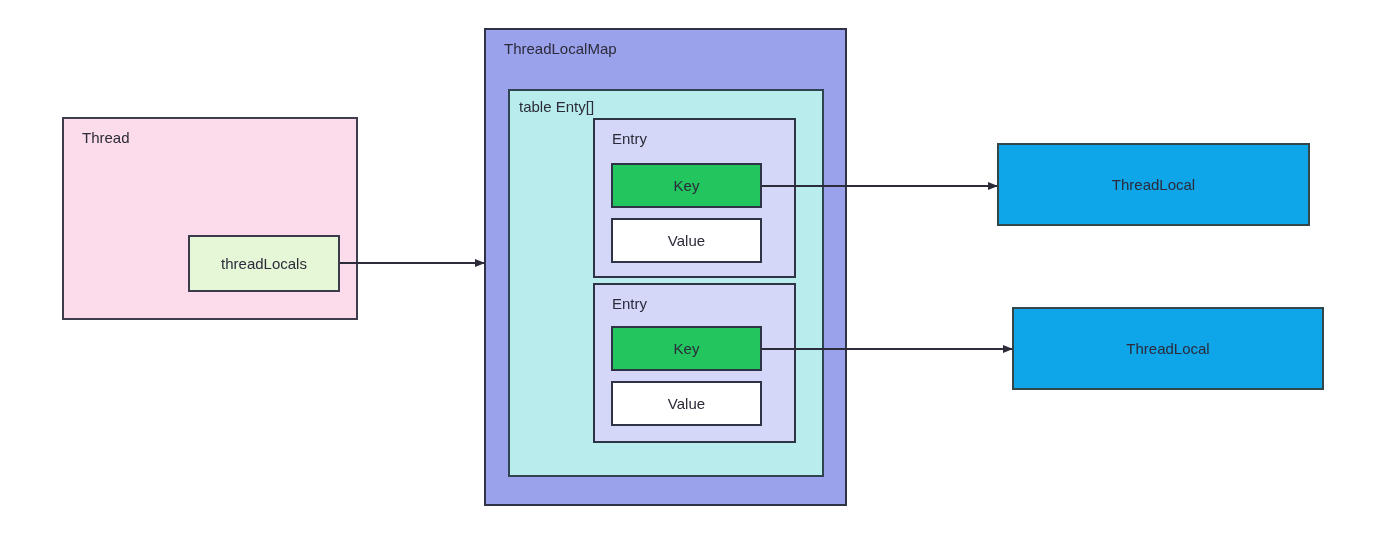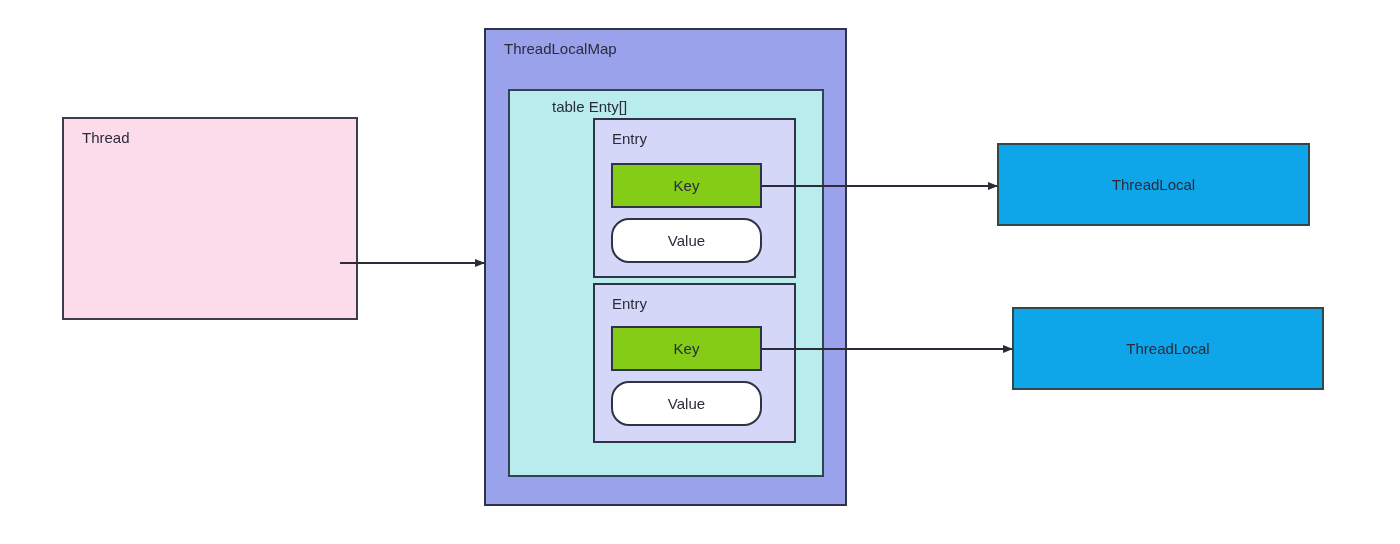--- a/index.html
+++ b/index.html
@@ -38,48 +38,51 @@
     align-items: center;
     justify-content: center;
     text-align: center;
   }
 
   .thread-box        { background: #fcdcea; border-color: #3d3d4d; }
   .threadlocals-box  { background: #e6f7d7; border-color: #3b3b4a; }
   .tlmap-box         { background: #9aa2ec; border-color: #2f3346; }
   .table-box         { background: #b9ecec; border-color: #2f4450; }
   .entry-box         { background: #d5d7f8; border-color: #2f3346; }
-  .key-box           { background: #84cc16; border-color: #2f3346; }
-  .value-box         { background: #ffffff; border-color: #2f3346; border-radius: 18px; }
+  .key-box           { background: #22c55e; border-color: #2f3346; }
+  .value-box         { background: #ffffff; border-color: #2f3346; }
   .threadlocal-box   { background: #0ea5e9; border-color: #33474b; }
 
   .arrow-layer {
     position: absolute;
     inset: 0;
     width: 1400px;
     height: 544px;
     pointer-events: none;
   }
 </style>
 </head>
 <body>
 
 <div id="canvas">
 
   <div class="node container thread-box" style="left:62px; top:117px; width:296px; height:203px;">
     <span class="label">Thread</span>
   </div>
 
+  <div class="node leaf threadlocals-box" style="left:188px; top:235px; width:152px; height:57px;">
+    <span>threadLocals</span>
+  </div>
 
   <div class="node container tlmap-box" style="left:484px; top:28px; width:363px; height:478px;">
     <span class="label">ThreadLocalMap</span>
   </div>
 
   <div class="node container table-box" style="left:508px; top:89px; width:316px; height:388px;">
-    <span class="label" style="top:7px; left:9px;margin-left:33px;">table Enty[]</span>
+    <span class="label" style="top:7px; left:9px;">table Enty[]</span>
   </div>
 
   <div class="node container entry-box" style="left:593px; top:118px; width:203px; height:160px;">
     <span class="label" style="top:10px; left:17px;">Entry</span>
   </div>
   <div class="node leaf key-box" style="left:611px; top:163px; width:151px; height:45px;">
     <span>Key</span>
   </div>
   <div class="node leaf value-box" style="left:611px; top:218px; width:151px; height:45px;">
     <span>Value</span>

